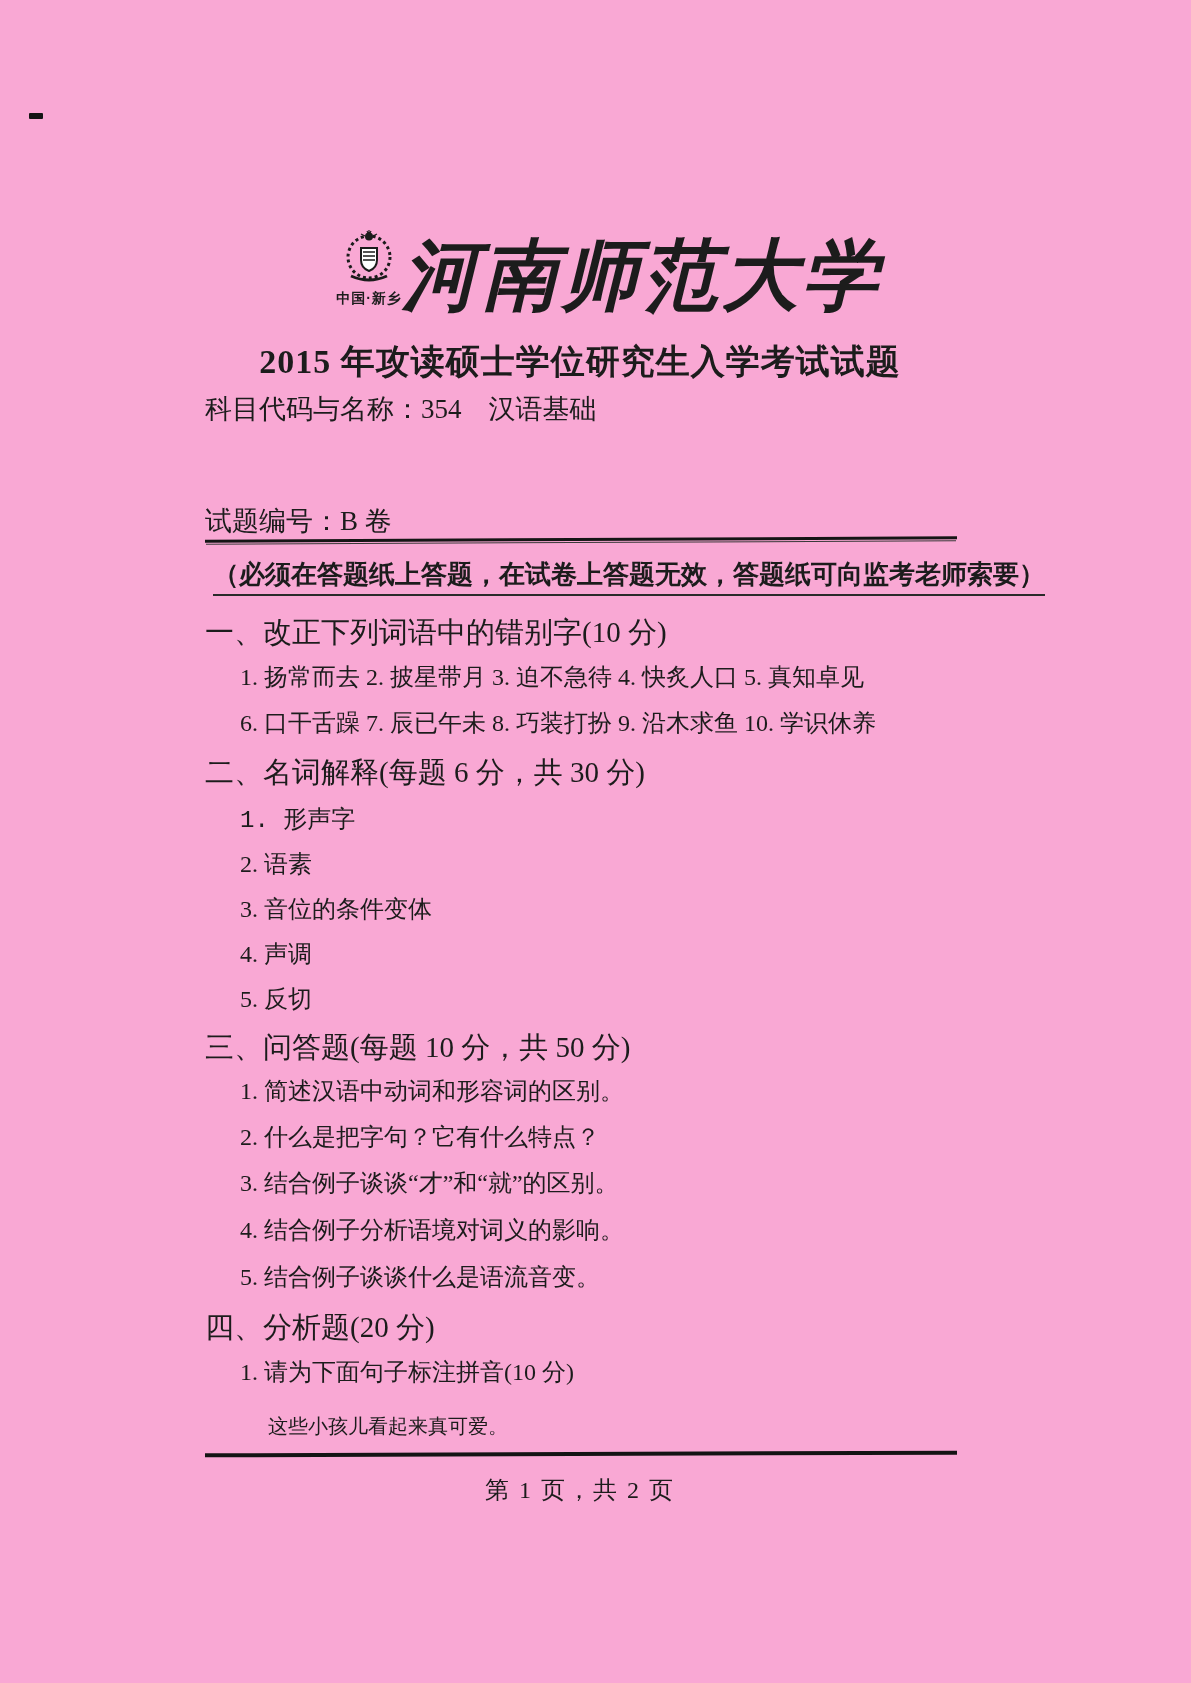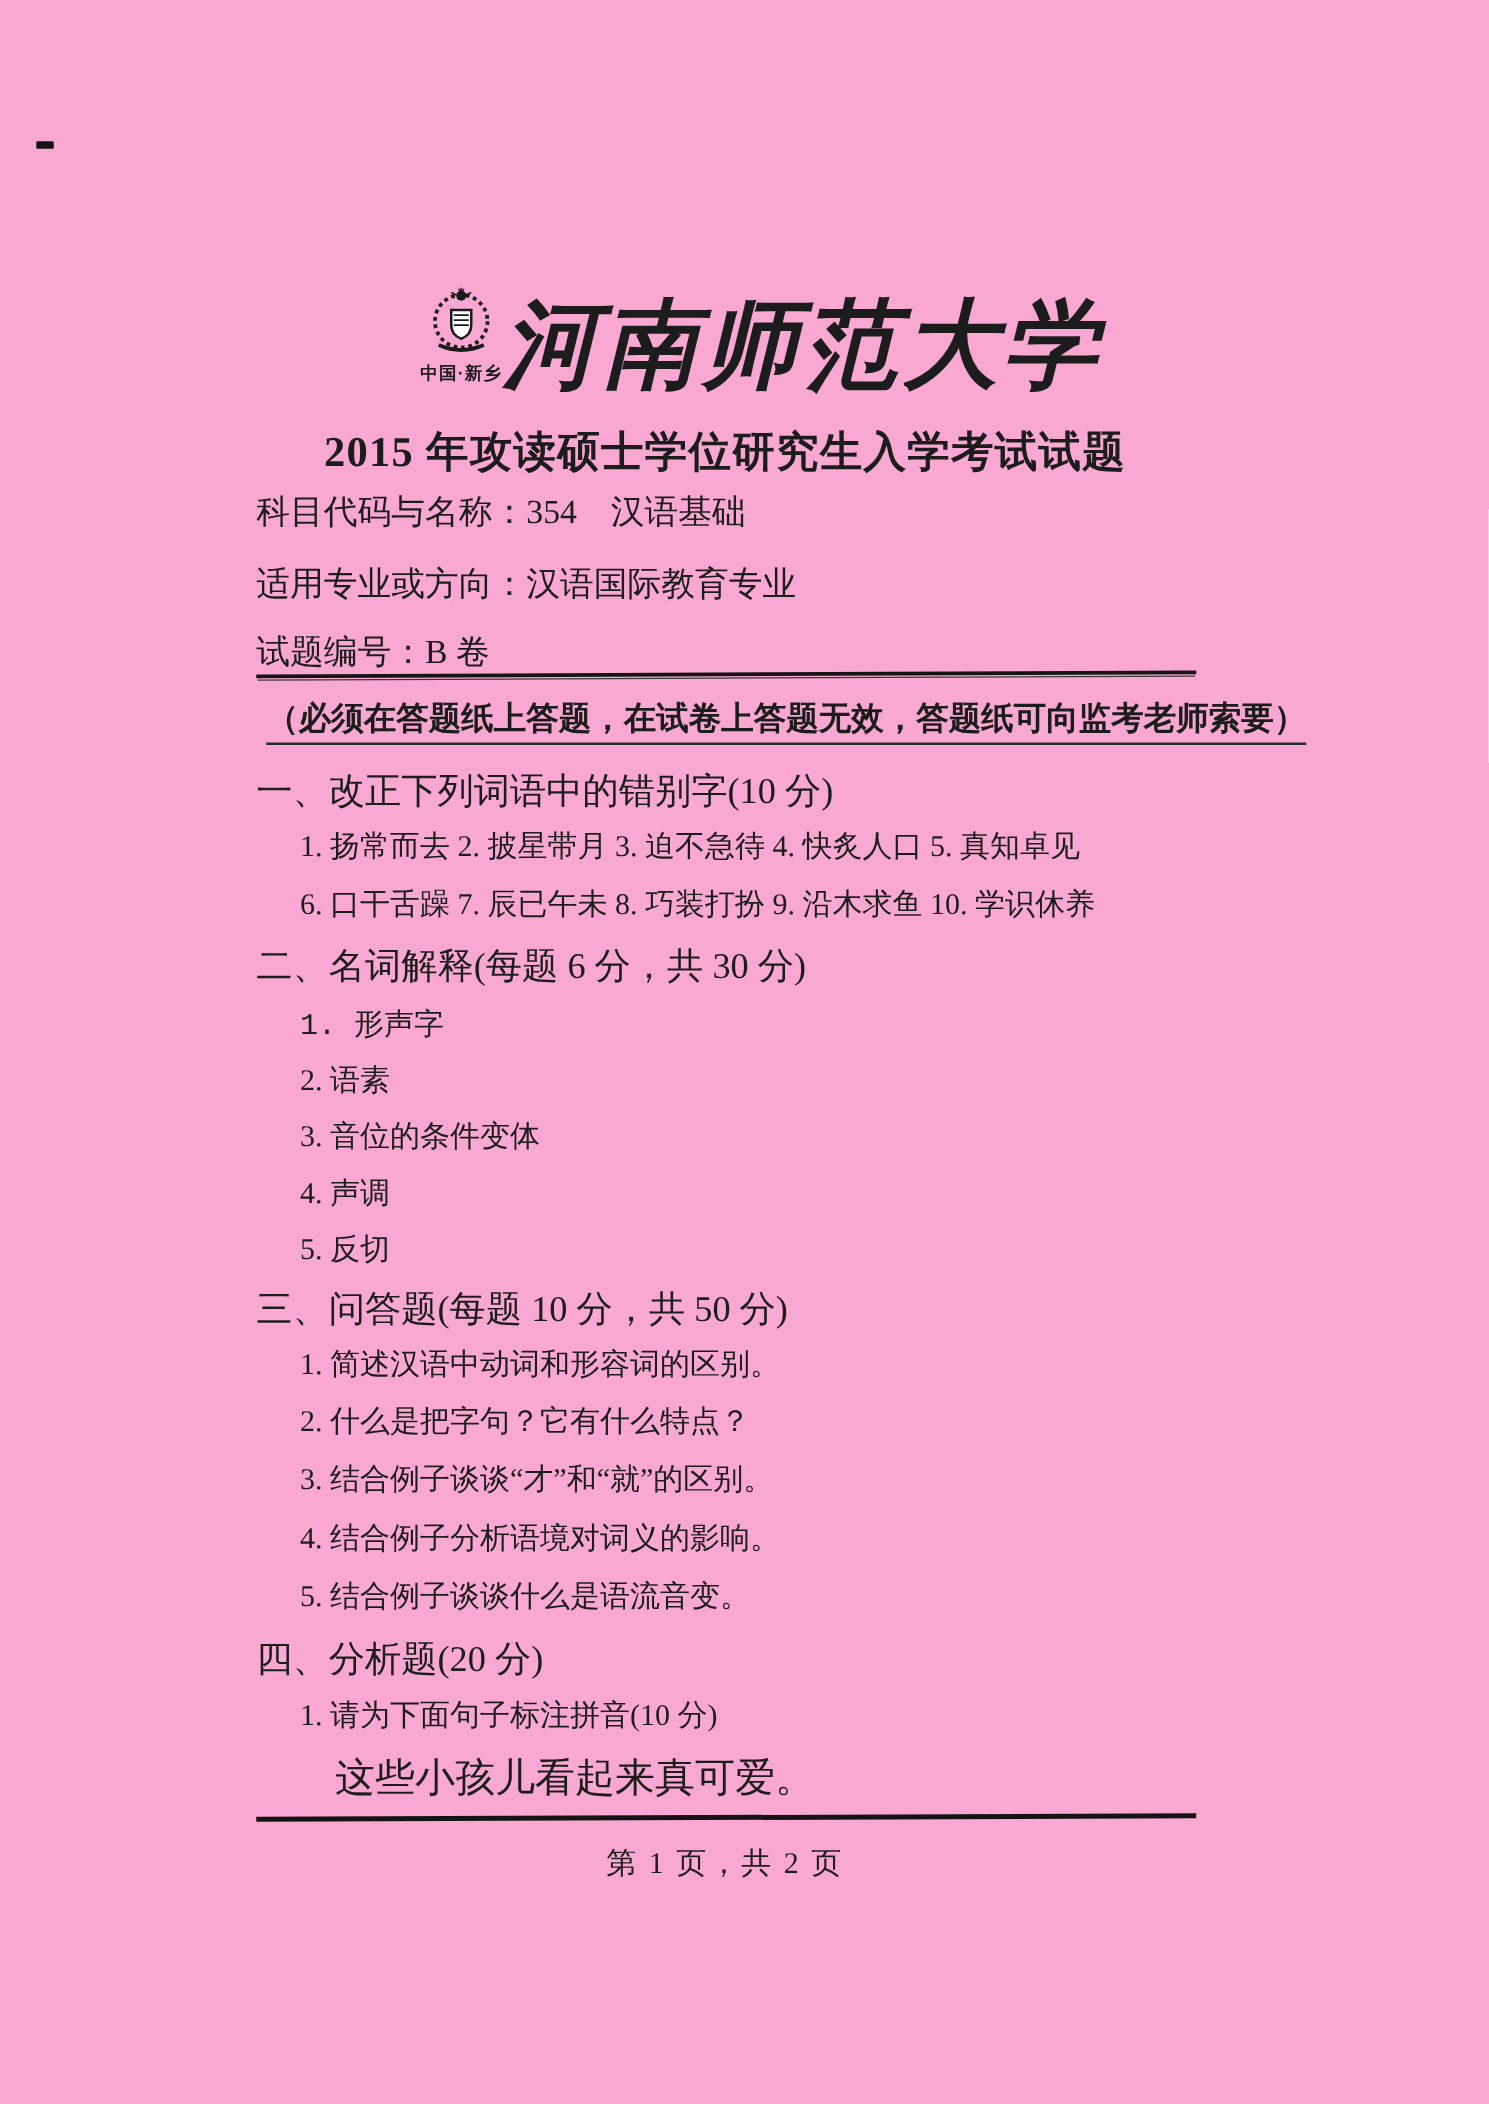--- a/index.html
+++ b/index.html
@@ -43,21 +43,21 @@
 
   .notice {
     position:absolute; left:213px; top:557px; width:740px;
     font-size:26px; font-weight:bold; white-space:nowrap;
   }
   .notice span { border-bottom:2px solid #2a2a2a; padding-bottom:5px; }
 
   
   .sec-heading { position:absolute; left:205px; font-size:29px; white-space:nowrap; }
   .sec-item    { position:absolute; left:240px; font-size:24px; white-space:nowrap; }
-  .sec-subitem { position:absolute; left:268px; font-size:32px; white-space:nowrap; }
+  .sec-subitem { position:absolute; left:268px; font-size:20px; white-space:nowrap;margin-top:12px; }
 
   .s1h  { top:613px; }
   .s1i1 { top:661px; }
   .s1i2 { top:707px; }
 
   .s2h  { top:753px; }
   .s2i1 { top:803px;font-family:Liberation Mono, monospace; }
   .s2i2 { top:848px; }
   .s2i3 { top:893px; }
   .s2i4 { top:938px; }
@@ -102,21 +102,20 @@
       </g>
     </svg>
     <div class="logo-loc">中国·新乡</div>
   </div>
 
   <div class="univ-name">河南师范大学</div>
 
   <div class="exam-title">2015 年攻读硕士学位研究生入学考试试题</div>
 
   <div class="meta-line meta-subject">科目代码与名称：354　汉语基础</div>
-  <div class="meta-line meta-major">适用专业或方向：汉语国际教育专业</div>
 
   <div class="meta-line meta-time-row">
     <span>试题编号：B 卷</span>
   </div>
 
   <div class="rule-top"></div>
 
   <div class="notice">
     <span>（必须在答题纸上答题，在试卷上答题无效，答题纸可向监考老师索要）</span>
   </div>

